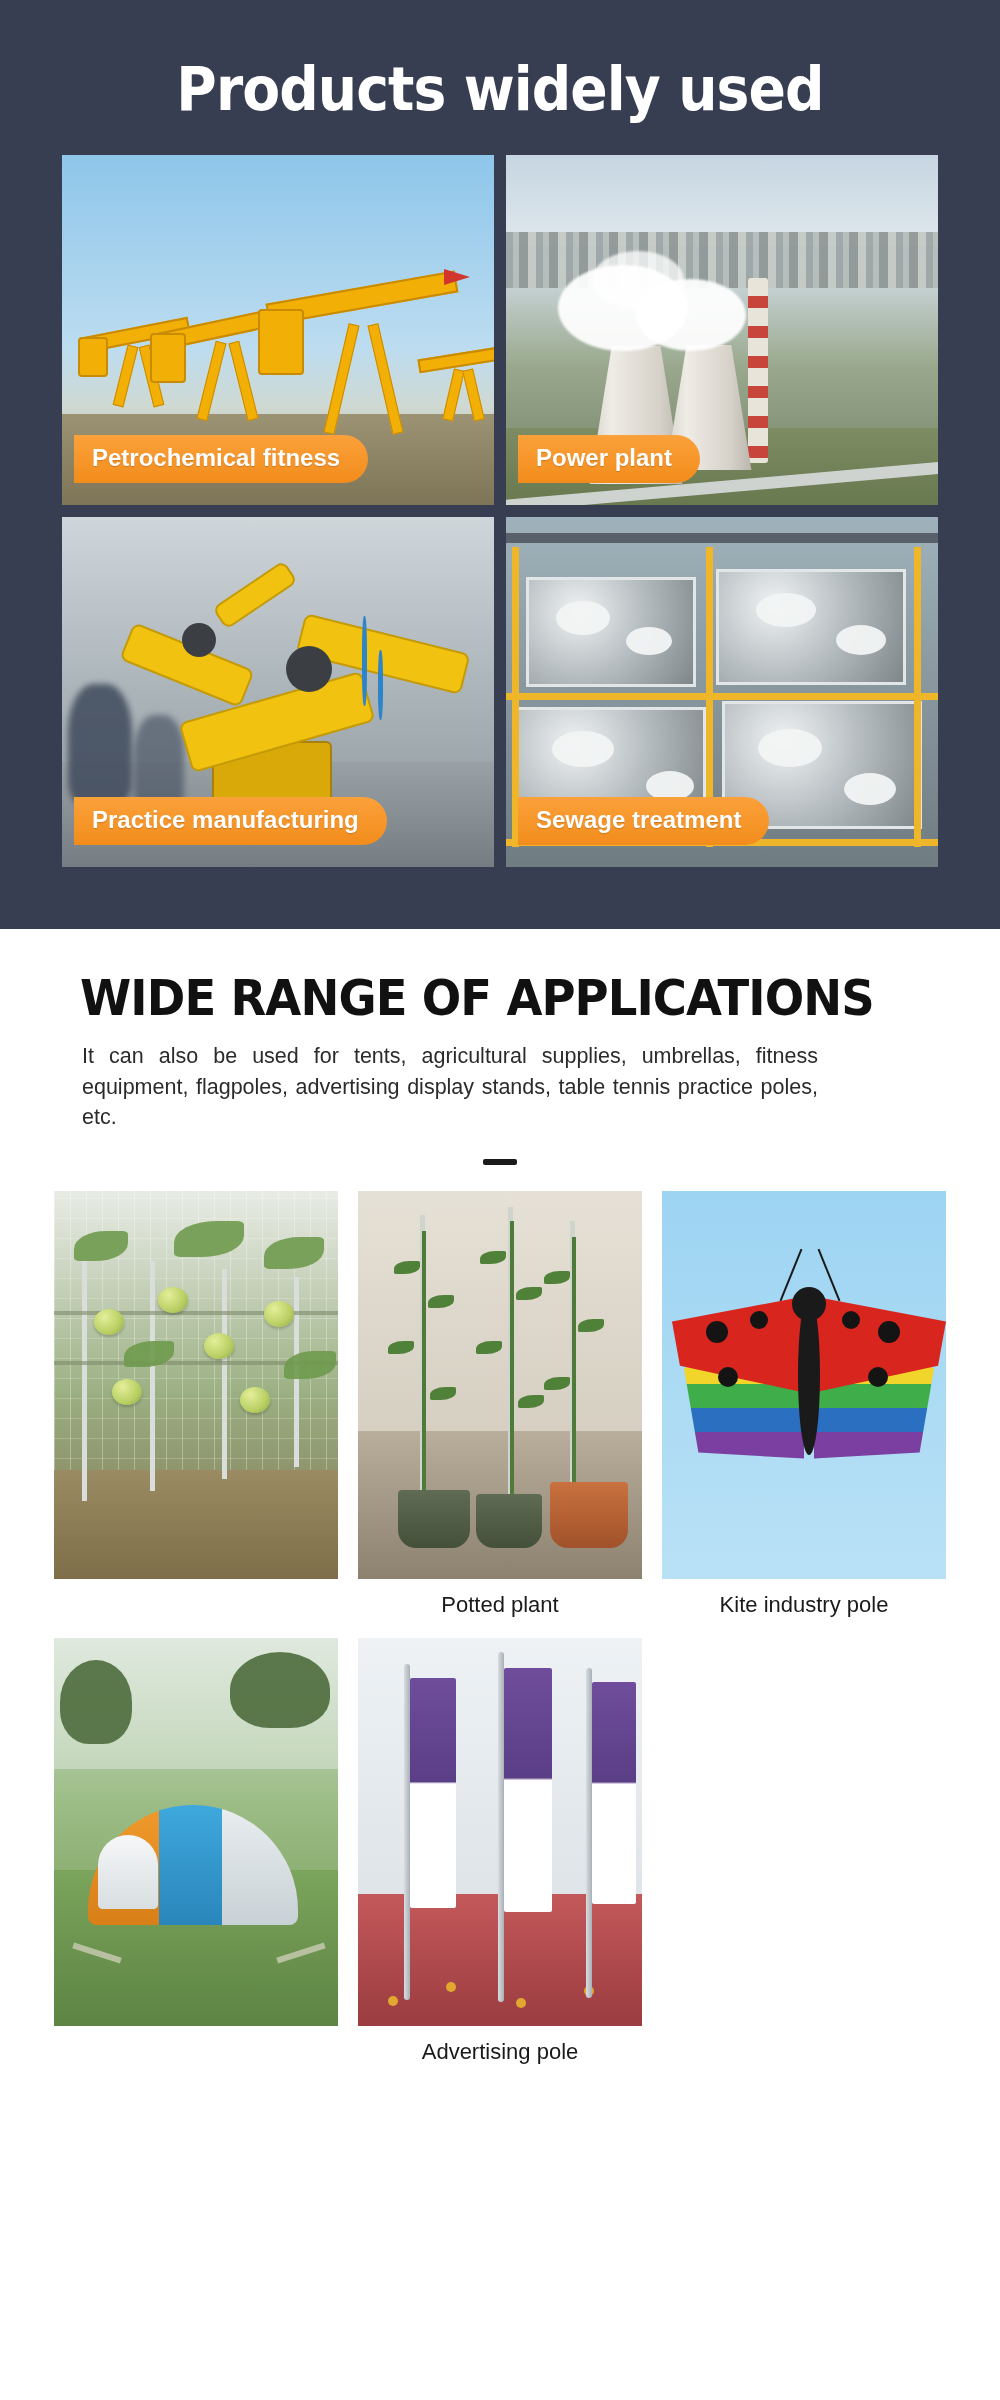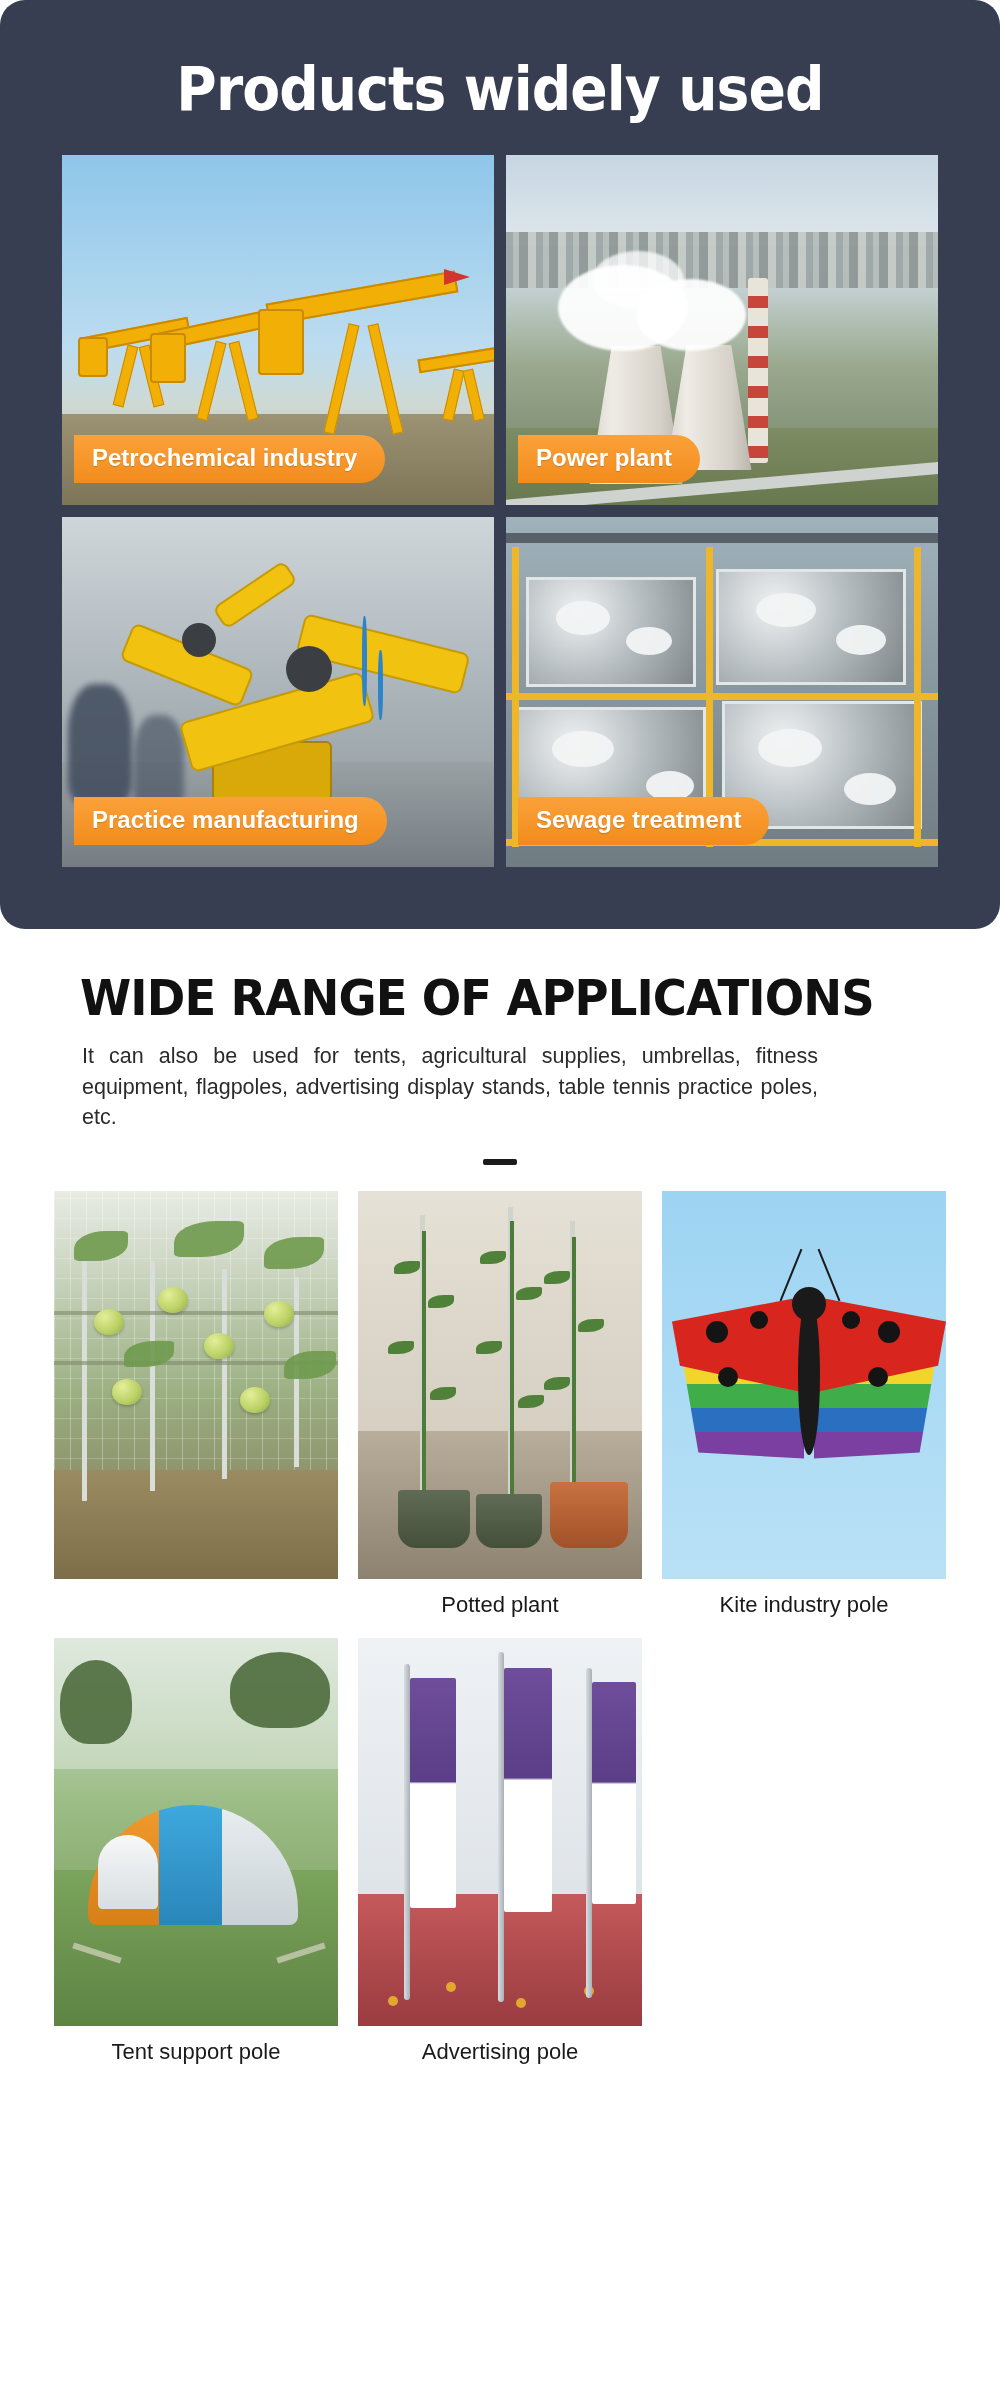--- a/index.html
+++ b/index.html
@@ -8,21 +8,20 @@
     background: #ffffff;
     font-family: "Liberation Sans", sans-serif;
   }
   body { width: 1000px; overflow-x: hidden; }
 
   
   .hero {
     background: #373e52;
     padding: 58px 62px 62px 62px;
     width: 1000px;
-    border-radius: 25px;
   }
   .hero-title {
     text-align: center;
     color: #ffffff;
     font-size: 60px;
     line-height: 1.05;
     font-weight: 700;
     letter-spacing: -1px;
     font-family: "DejaVu Sans", sans-serif;
     transform: scaleX(0.92);
@@ -260,21 +259,21 @@
           <div class="counter" style="left:0;top:44px;width:46px;height:66px;"></div>
           <div class="red" style="left:186px;top:4px;width:26px;height:16px;clip-path:polygon(0 0,100% 50%,0 100%);"></div>
         </div>
 
         <div class="pump" style="left:352px;bottom:24%;width:90px;height:80px;">
           <div class="leg" style="left:34px;bottom:0;height:52px;transform:rotate(13deg);"></div>
           <div class="leg" style="left:54px;bottom:0;height:52px;transform:rotate(-13deg);"></div>
           <div class="beam" style="left:4px;top:12px;width:82px;height:14px;transform:rotate(-9deg);"></div>
         </div>
       </div>
-      <span class="tile-label">Petrochemical industry</span>
+      <span class="tile-label">Petrochemical fitness</span>
     </div>
 
     <div class="tile">
       <div class="img-power">
         <div class="pp-sky-band"></div>
         <div class="pp-city"></div>
         <div class="pp-field"></div>
         <div class="pp-road"></div>
         <div class="stack" style="left:56%;"></div>
         <div class="tower-cool" style="left:16%;"></div>
@@ -438,21 +437,20 @@
           <div class="tt-dome" style="left:34px;">
             <div class="tt-pan" style="left:0;width:34%;background:linear-gradient(180deg,#f09a2c,#d87f18);"></div>
             <div class="tt-pan" style="left:34%;width:30%;background:linear-gradient(180deg,#3ea8dd,#2a86bb);"></div>
             <div class="tt-pan" style="left:64%;width:36%;background:linear-gradient(180deg,#e9eef0,#c8d1d5);"></div>
           </div>
           <div style="position:absolute;left:44px;bottom:30%;width:60px;height:74px;background:linear-gradient(180deg,#f6f7f8,#d8dee1);border-radius:40px 40px 6px 6px;"></div>
           <div style="position:absolute;left:18px;bottom:18%;width:50px;height:6px;background:#b7c19f;transform:rotate(18deg);"></div>
           <div style="position:absolute;right:12px;bottom:18%;width:50px;height:6px;background:#b7c19f;transform:rotate(-18deg);"></div>
         </div>
       </div>
-      <div class="card-cap">Tent support pole</div>
     </div>
 
     <div class="card">
       <div class="card-img">
         <div class="ad">
           <div class="ad-sky"></div>
           <div class="ad-ground"></div>
           <div class="ad-fruit" style="left:30px;bottom:20px;"></div>
           <div class="ad-fruit" style="left:88px;bottom:34px;"></div>
           <div class="ad-fruit" style="left:158px;bottom:18px;"></div>

